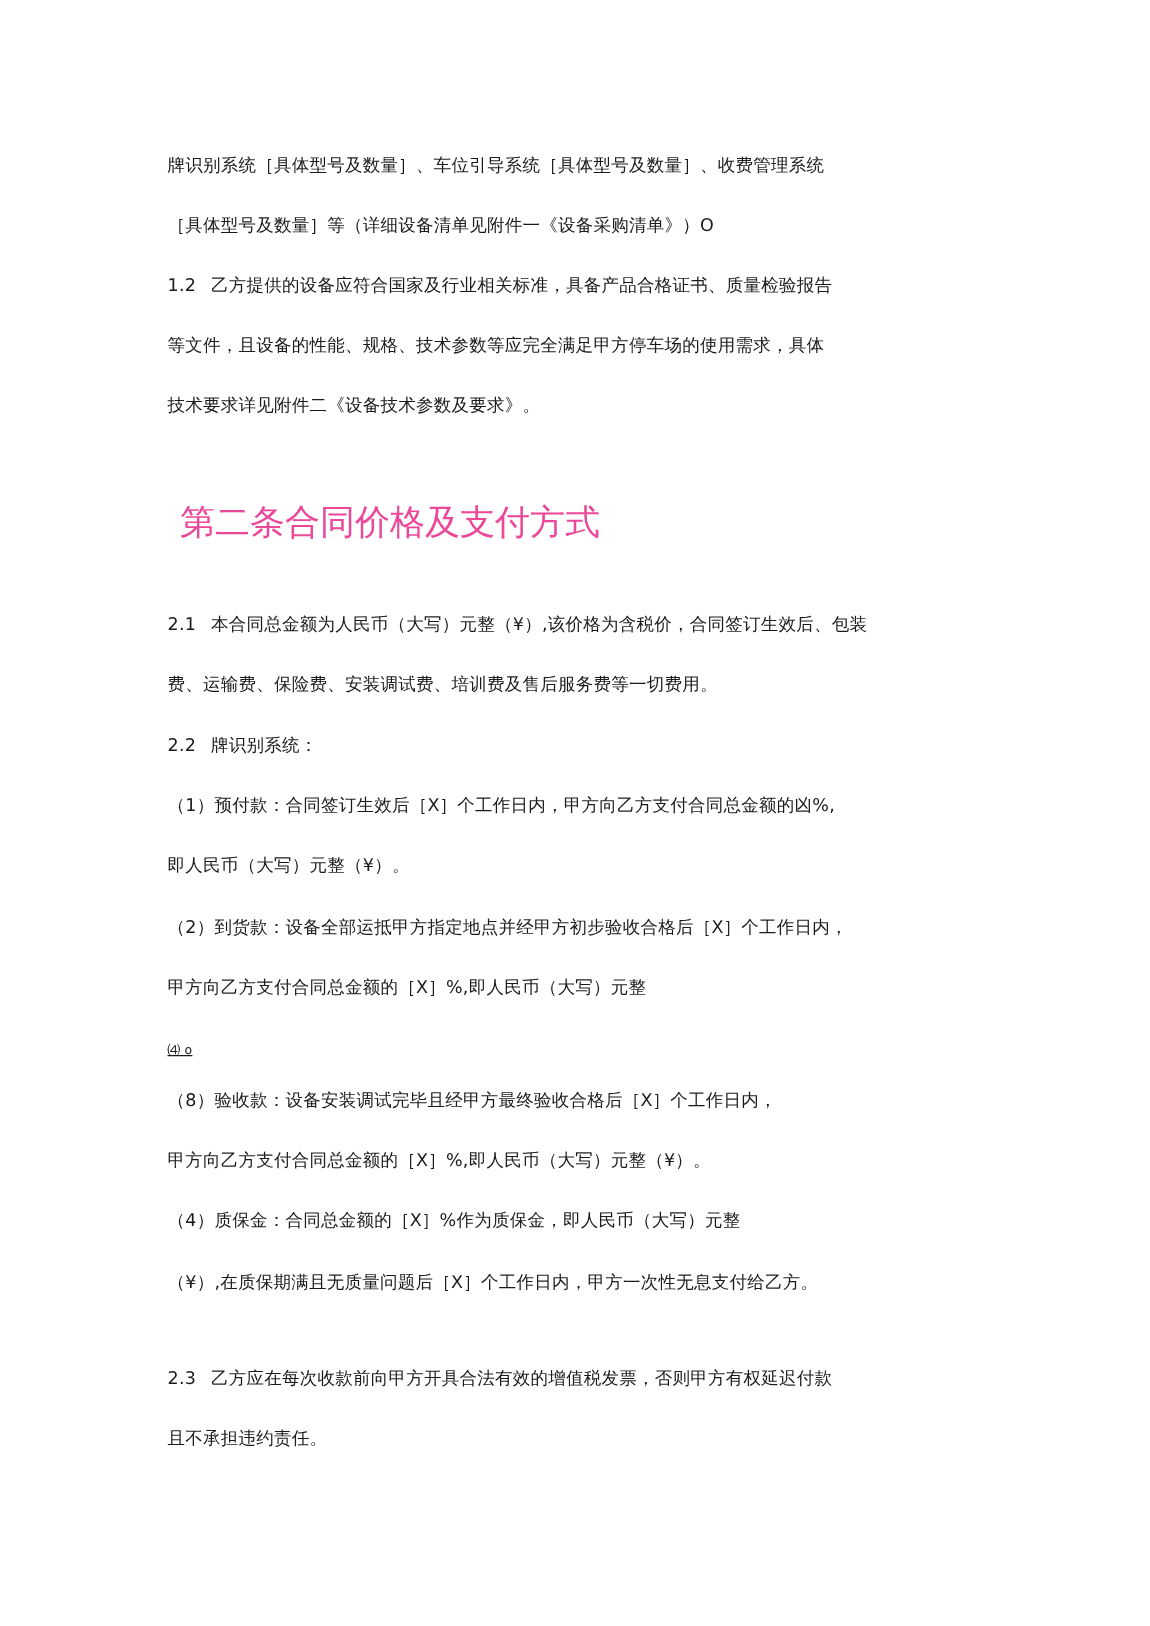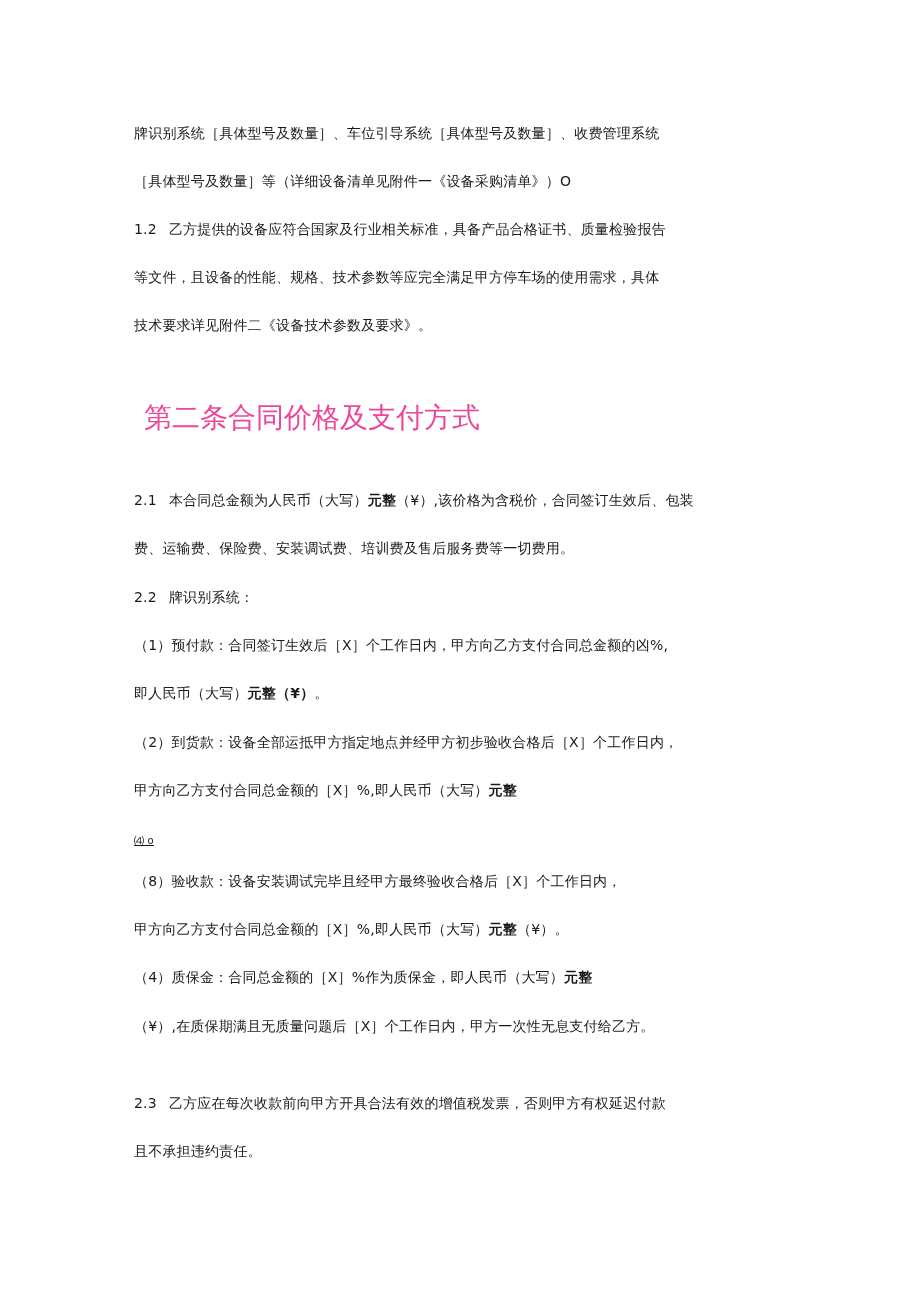--- a/index.html
+++ b/index.html
@@ -1,21 +1,21 @@
 <!DOCTYPE html>
 <html><head>
 <meta charset="utf-8">
 <style>
   html, body { margin: 0; padding: 0; background: #ffffff; }
   body { width: 920px; height: 1301px; position: relative; overflow: hidden;
          font-family: "DejaVu Sans", "Liberation Sans", sans-serif; color: #1a1a1a; }
   .line { position: absolute; left: 134px; font-size: 14px; white-space: nowrap; line-height: 1; letter-spacing: 0.2px; }
   .heading { position: absolute; left: 134px; font-size: 28px; white-space: nowrap; line-height: 1; color: #ec4899; margin-left: 10px; }
   .small { font-size: 10px; text-decoration: underline; }
-  b { font-weight: bold; margin-top: 24px; }
+  b { font-weight: normal; margin-top: 24px; }
   .gap { display: inline-block; width: 12px; }
 </style>
 </head>
 <body>
 
 <div>
 
   <div class="line" style="top:126px">牌识别系统［具体型号及数量］、车位引导系统［具体型号及数量］、收费管理系统</div>
   <div class="line" style="top:174px">［具体型号及数量］等（详细设备清单见附件一《设备采购清单》）O</div>
 

